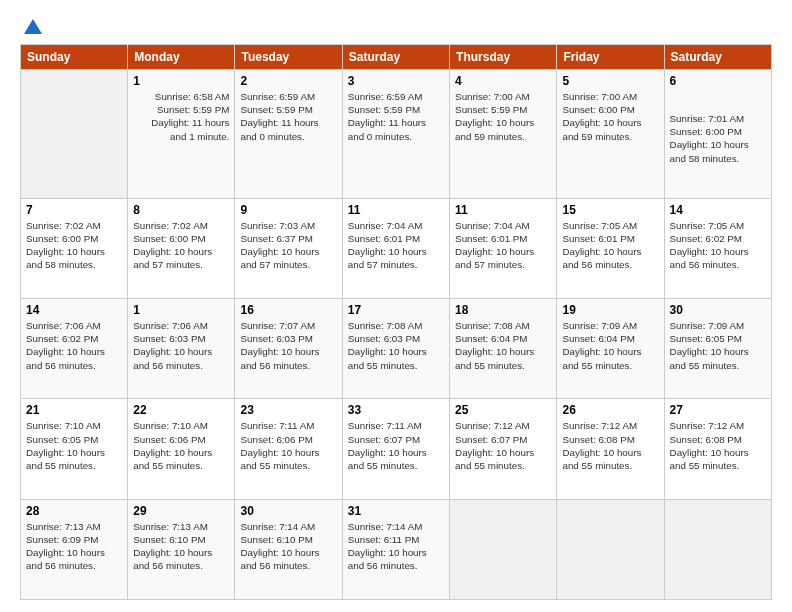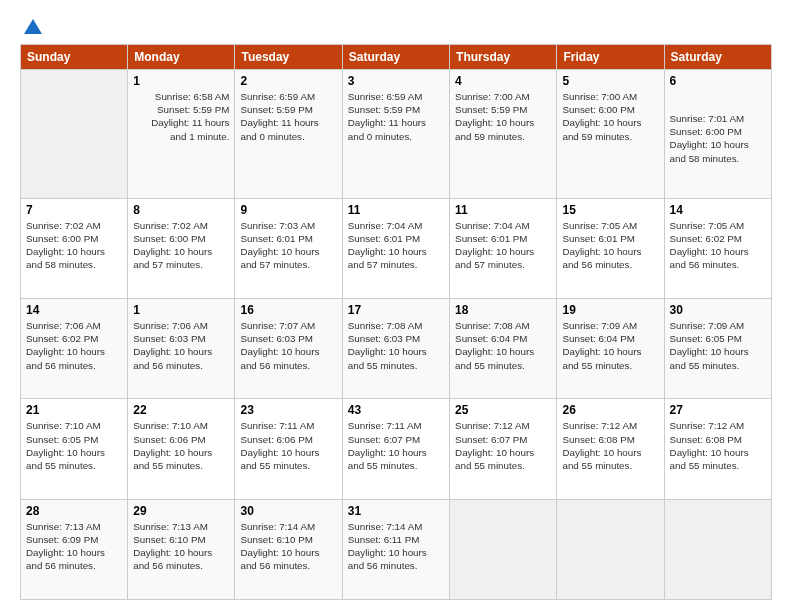--- a/index.html
+++ b/index.html
@@ -180,21 +180,21 @@
           <td>
             <span class="day-num">8</span>
             <div class="day-info" style="white-space: pre-line;">Sunrise: 7:02 AM
 Sunset: 6:00 PM
 Daylight: 10 hours
 and 57 minutes.</div>
           </td>
           <td>
             <span class="day-num">9</span>
             <div class="day-info" style="white-space: pre-line;">Sunrise: 7:03 AM
-Sunset: 6:01 PM
+Sunset: 6:37 PM
 Daylight: 10 hours
 and 57 minutes.</div>
           </td>
           <td>
             <span class="day-num">11</span>
             <div class="day-info" style="white-space: pre-line;">Sunrise: 7:04 AM
 Sunset: 6:01 PM
 Daylight: 10 hours
 and 57 minutes.</div>
           </td>
@@ -287,21 +287,21 @@
 and 55 minutes.</div>
           </td>
           <td>
             <span class="day-num">23</span>
             <div class="day-info" style="white-space: pre-line;">Sunrise: 7:11 AM
 Sunset: 6:06 PM
 Daylight: 10 hours
 and 55 minutes.</div>
           </td>
           <td>
-            <span class="day-num">43</span>
+            <span class="day-num">33</span>
             <div class="day-info" style="white-space: pre-line;">Sunrise: 7:11 AM
 Sunset: 6:07 PM
 Daylight: 10 hours
 and 55 minutes.</div>
           </td>
           <td>
             <span class="day-num">25</span>
             <div class="day-info" style="white-space: pre-line;">Sunrise: 7:12 AM
 Sunset: 6:07 PM
 Daylight: 10 hours

